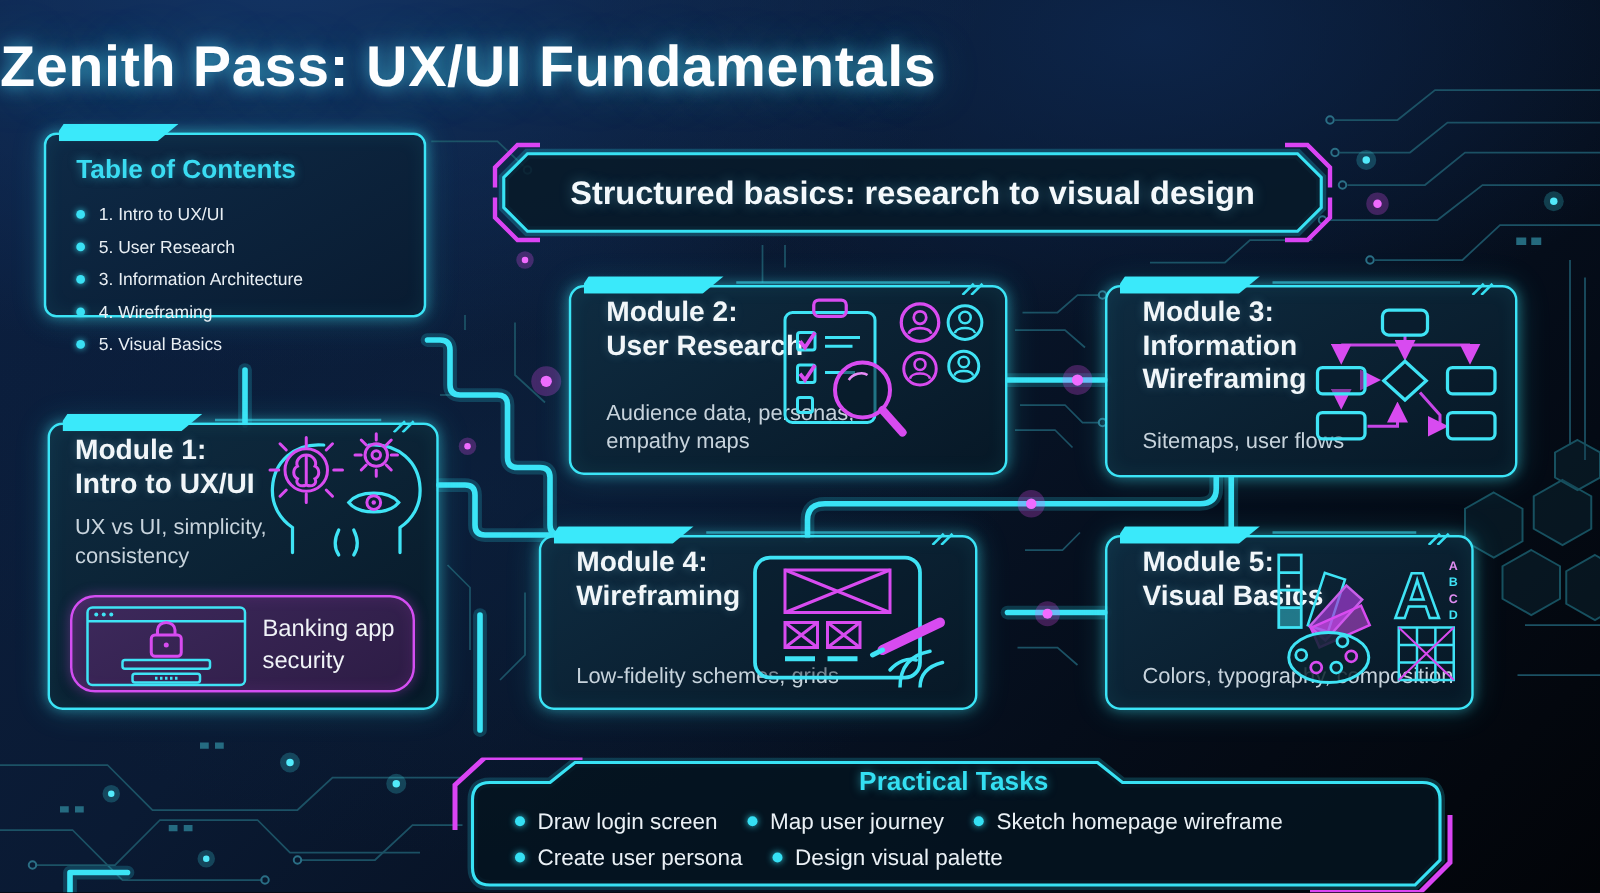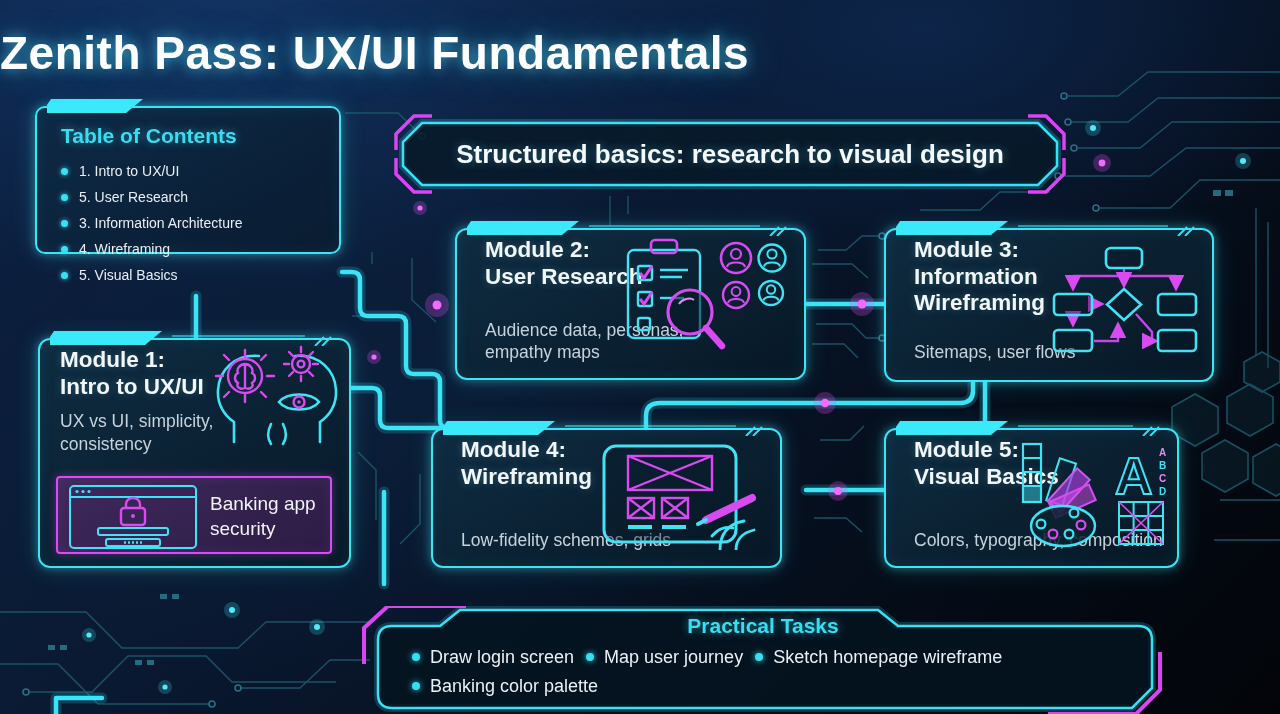--- a/index.html
+++ b/index.html
@@ -65,35 +65,35 @@
   .m2 .msub,.m3 .msub,.m4 .msub,.m5 .msub{position:absolute;left:28px;bottom:14px}
   .m3 .msub{bottom:16px}
   .micon{position:absolute;pointer-events:none}
   .m1 .micon{right:2px;top:4px;width:140px;height:106px}
   .m2 .micon{right:8px;top:8px;width:172px;height:112px}
   .m3 .micon{right:12px;top:14px;width:152px;height:112px}
   .m4 .micon{right:6px;top:10px;width:174px;height:110px}
   .m5 .micon{right:4px;top:8px;width:154px;height:112px}
 
   
-  .callout{position:absolute;left:16px;top:136px;width:276px;height:78px;border-radius:4px;
+  .callout{position:absolute;left:16px;top:136px;width:276px;height:78px;border-radius:20px;
     border:2px solid var(--callout-purple);
     background:linear-gradient(150deg,rgba(66,42,96,.92),rgba(47,28,70,.94));
     box-shadow:0 0 10px rgba(212,78,242,.35),inset 0 0 12px rgba(212,78,242,.12)}
   .callout .cicon{position:absolute;left:10px;top:6px}
   .callout p{position:absolute;left:152px;top:13px}
   .callout p span{display:block;font-size:19px;line-height:25px;color:#f0f3f7}
 
   
   .practical{position:absolute;z-index:2;left:348px;top:606px;width:830px;height:110px}
   .practical .pframe{position:absolute;inset:0}
   .practical h3{position:absolute;left:0;right:0;top:8px;text-align:center;
     font-size:21px;font-weight:bold;color:#34dff2;text-shadow:0 0 8px rgba(52,223,242,.55)}
   .tasks{position:absolute;left:64px;top:38px;display:flex;flex-direction:column;gap:3px}
-  .trow{display:flex;gap:12px}
+  .trow{display:flex;gap:24px}
   .task{display:flex;align-items:center;font-size:18px;line-height:26px;color:#eaf0f5}
   .task::before{content:"";width:8px;height:8px;border-radius:50%;background:#35e0f4;
     margin-right:10px;box-shadow:0 0 6px rgba(53,224,244,.9);flex:0 0 auto}
 </style>
 </head>
 <body>
 
 <div class="canvas">
 
   <svg class="bg" viewBox="0 0 1280 714">
@@ -493,18 +493,19 @@
       </g>
     </svg>
     <h3>Practical Tasks</h3>
     <div class="tasks">
       <div class="trow">
         <span class="task">Draw login screen</span>
         <span class="task">Map user journey</span>
         <span class="task">Sketch homepage wireframe</span>
       </div>
       <div class="trow">
-        <span class="task">Banking color palette</span>
+        <span class="task">Create user persona</span>
+        <span class="task">Design visual palette</span>
       </div>
     </div>
   </section>
 
 </div>
 
 </body></html>

